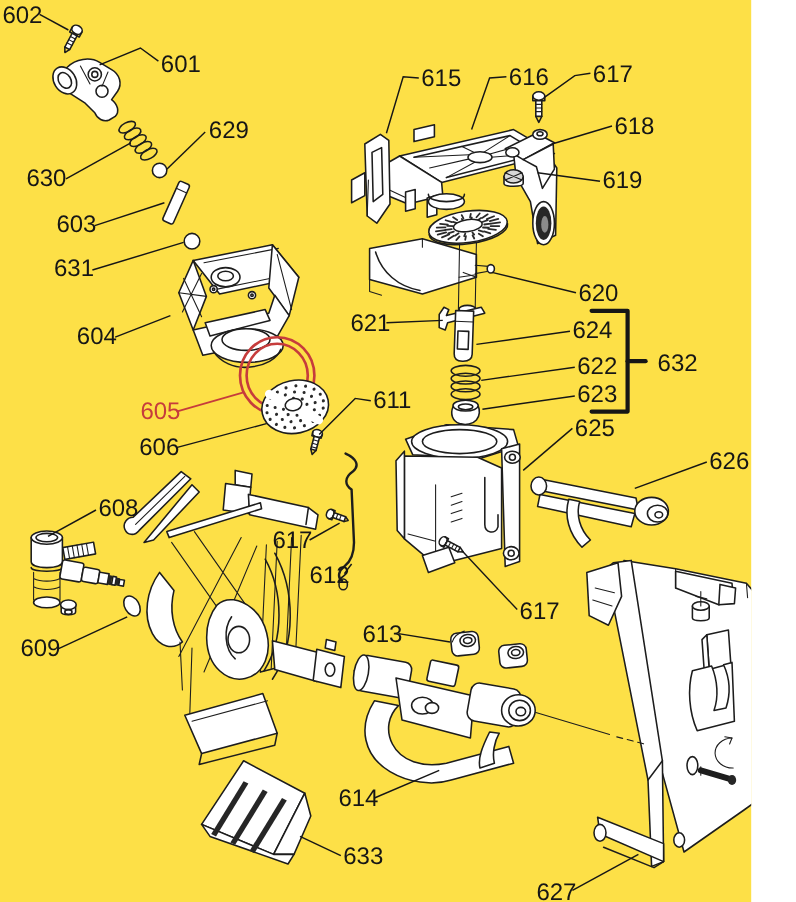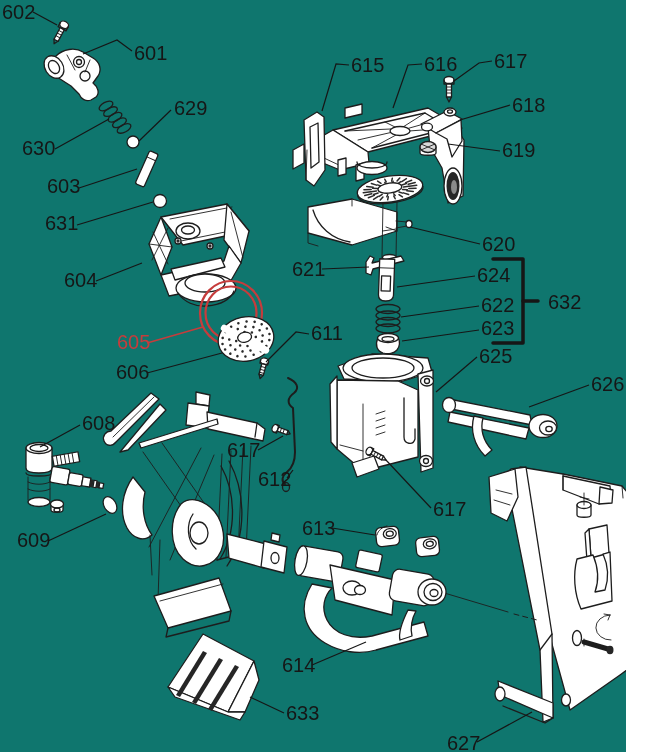--- a/index.html
+++ b/index.html
@@ -1,16 +1,16 @@
 <!DOCTYPE html>
 <html><head>
 <meta charset="utf-8">
 <style>
   html,body{margin:0;padding:0;background:#ffffff;}
-  .stage{position:relative;width:626px;height:752px;background:#0f766e;overflow:hidden;}
+  .stage{position:relative;width:626px;height:752px;background:#fde047;overflow:hidden;}
   svg{display:block;}
   .callout{font-family:"Liberation Sans",sans-serif;font-size:20px;fill:#161616;}
   .callout.red{fill:#c63c3c;}
   .leader{fill:none;stroke:#161616;stroke-width:1.2;}
   .leader.red{stroke:#c63c3c;stroke-width:1.4;}
   .ink{stroke:#1d1d1d;stroke-width:1.3;fill:none;stroke-linejoin:round;stroke-linecap:round;}
   .w{fill:#ffffff;}
   .dk{fill:#262626;stroke:none;}
   .thin{stroke-width:0.9;}
   .dash{stroke-dasharray:5 4;stroke-width:1;}

